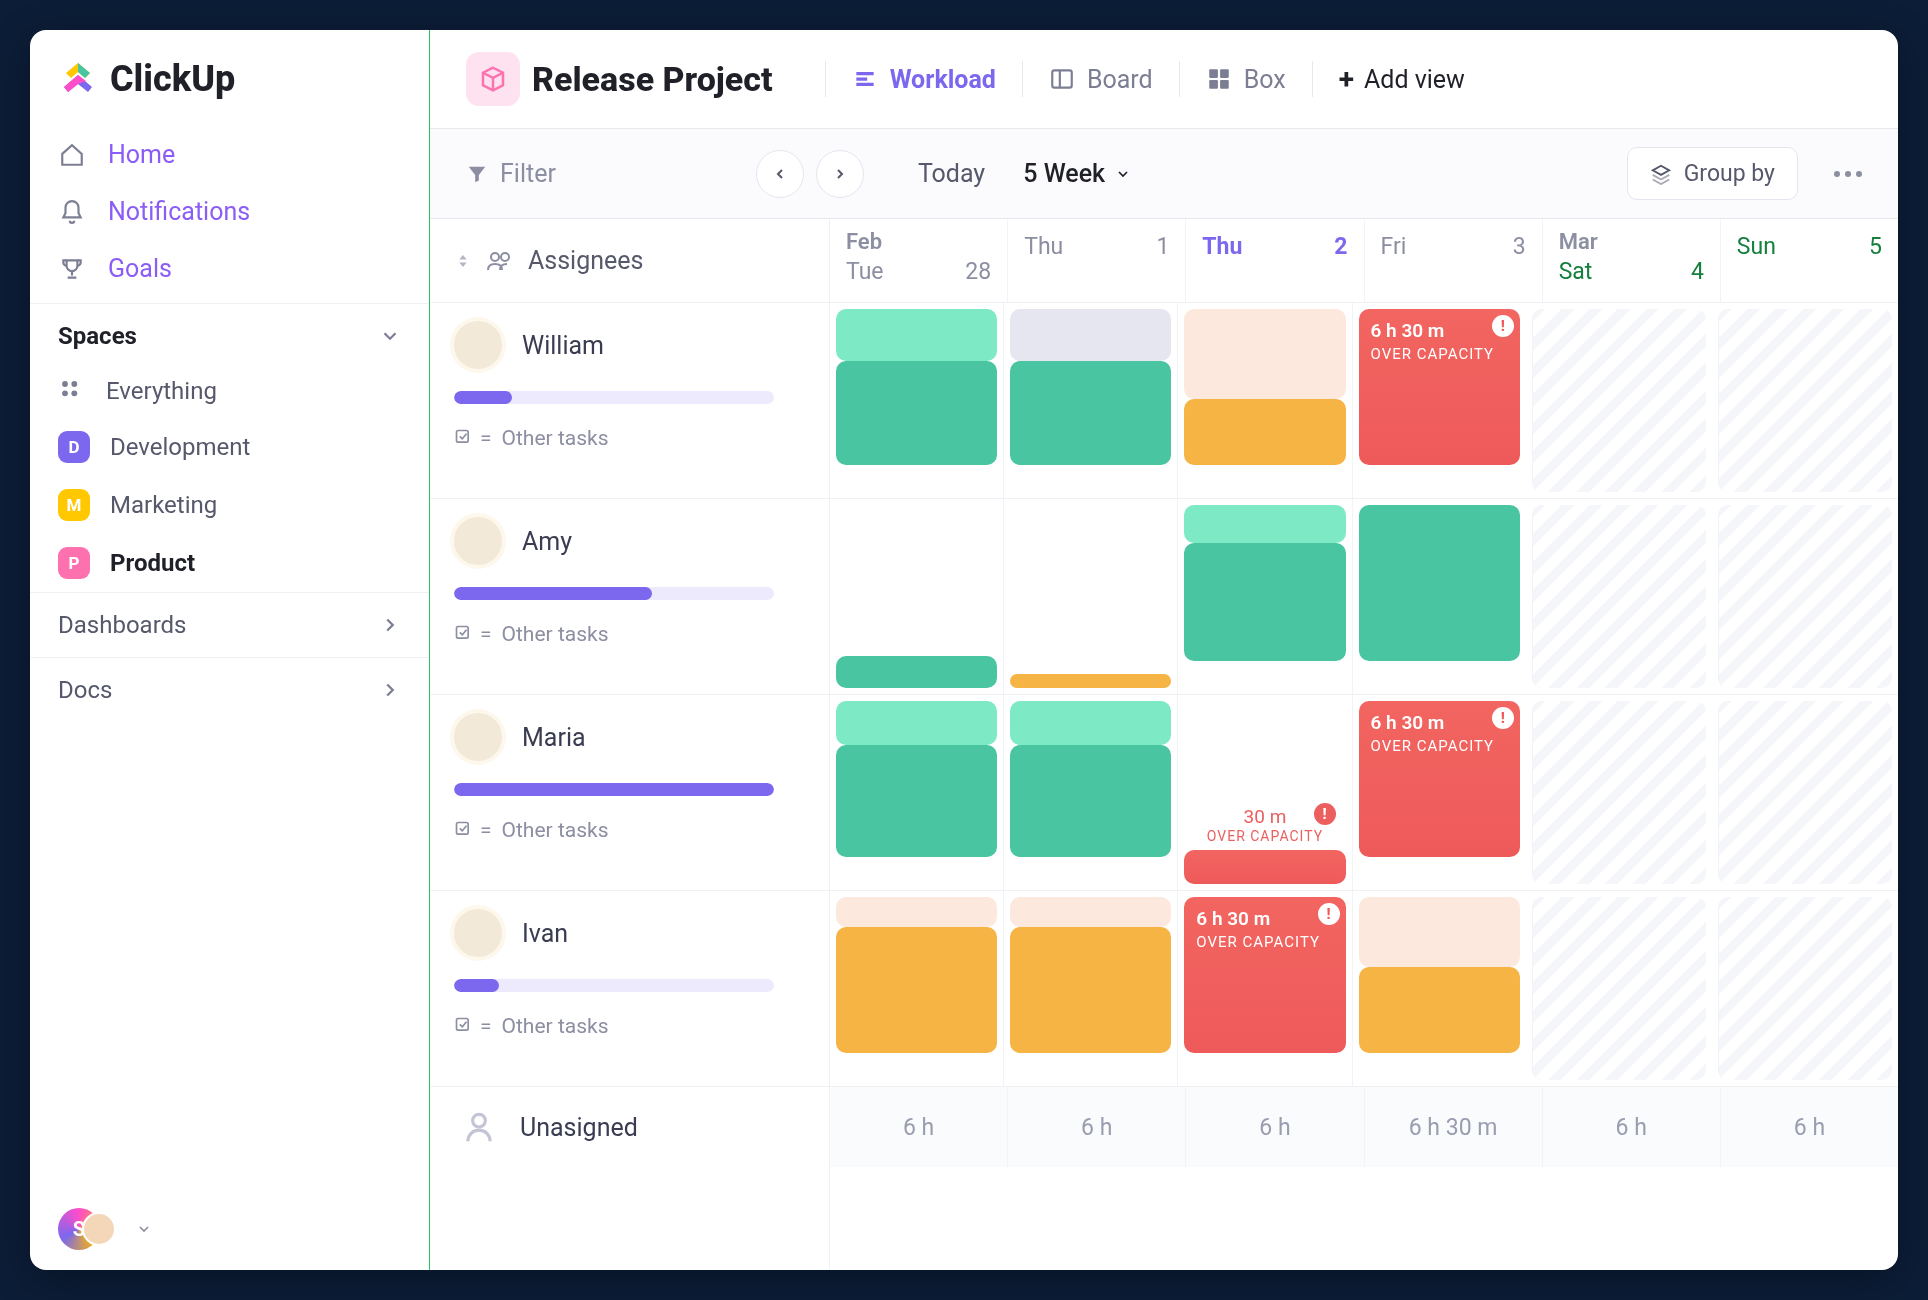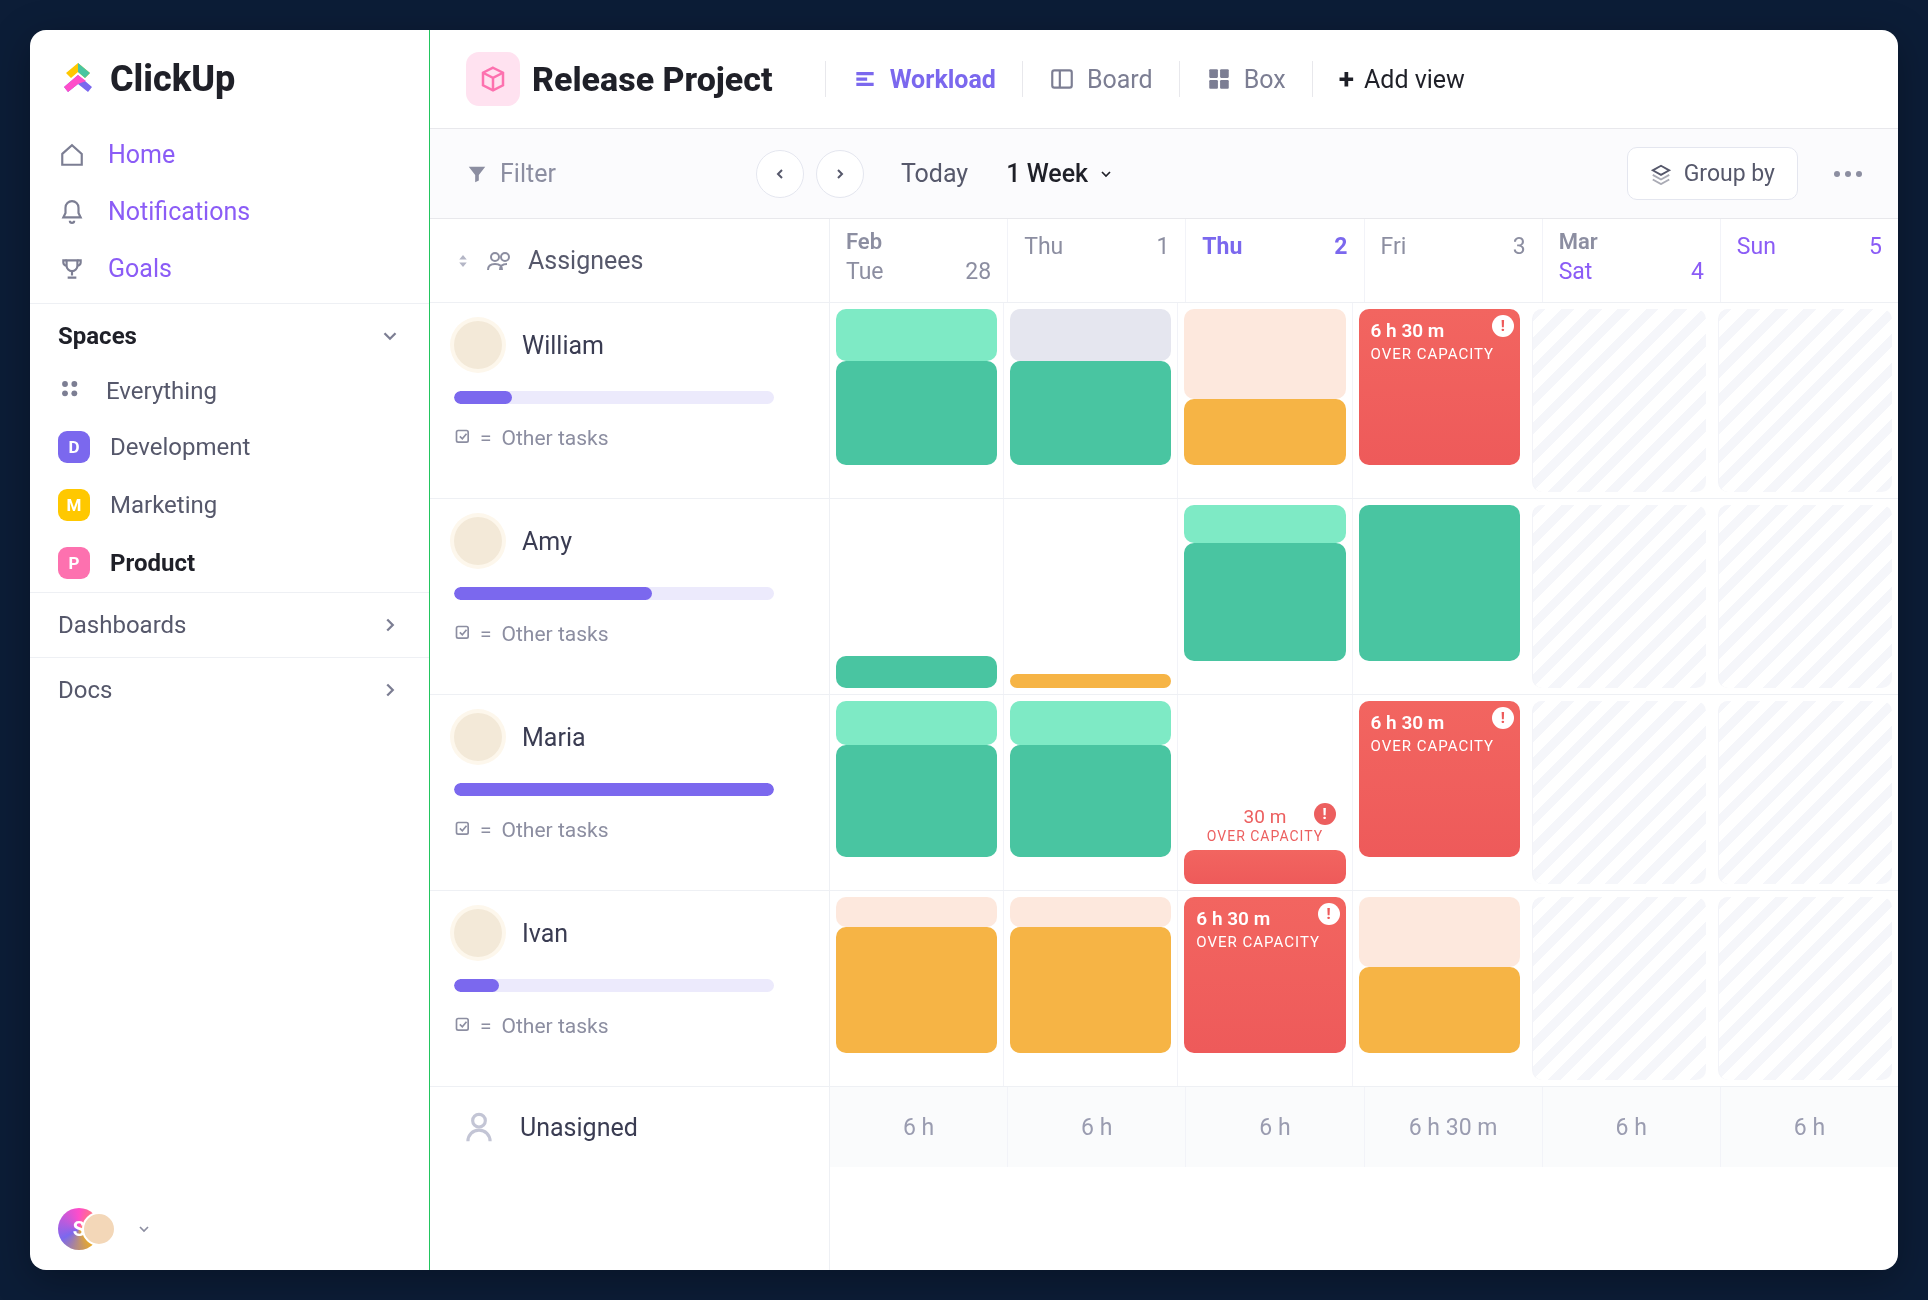--- a/index.html
+++ b/index.html
@@ -42,21 +42,21 @@
 .view-tab.active { color: #7b68ee; font-weight: 700; }
 .view-ic { width: 26px; height: 26px; }
 .add-view { display: flex; align-items: center; gap: 10px; font-size: 25px; color: #1f2028; cursor: pointer; }
 .plus { font-size: 28px; font-weight: 700; }
 
 .toolbar { display: flex; align-items: center; padding: 18px 36px; border-bottom: 1px solid #e8e8ec; gap: 20px; background: #fbfbfd; }
 .filter-btn { display: flex; align-items: center; gap: 12px; color: #8c8ea1; font-size: 25px; cursor: pointer; }
 .funnel-ic { width: 22px; height: 22px; }
 .nav-arrows { display: flex; gap: 12px; margin-left: 180px; }
 .circ-btn { width: 48px; height: 48px; border-radius: 50%; border: 1px solid #e4e6ef; background: #fff; display: flex; align-items: center; justify-content: center; color: #56586b; cursor: pointer; }
-.today-lbl { font-size: 25px; color: #56586b; margin-left: 17px; }
+.today-lbl { font-size: 25px; color: #56586b; margin-left: 34px; }
 .range-btn { display: flex; align-items: center; gap: 10px; font-size: 25px; color: #1f2028; cursor: pointer; margin-left: 18px; font-weight: 500; }
 .spacer { flex: 1; }
 .groupby-btn { display: flex; align-items: center; gap: 12px; border: 1px solid #e4e6ef; border-radius: 10px; padding: 12px 22px; font-size: 23px; color: #56586b; cursor: pointer; background: #fff; }
 .more-btn { display: flex; gap: 5px; margin-left: 16px; cursor: pointer; color: #8c8ea1; }
 .dot { width: 6px; height: 6px; border-radius: 50%; background: #8c8ea1; }
 
 
 .grid { flex: 1; display: flex; overflow: hidden; }
 .left-col { width: 400px; border-right: 1px solid #eef0f4; }
 .head-row { height: 84px; border-bottom: 1px solid #eef0f4; display: flex; align-items: center; padding: 0 24px; gap: 14px; }
@@ -78,21 +78,21 @@
 
 .right-col { flex: 1; position: relative; }
 .day-head-wrap { height: 84px; display: flex; border-bottom: 1px solid #eef0f4; }
 .day-head { flex: 1; border-left: 1px solid #f2f3f8; padding: 10px 16px; position: relative; }
 .day-head.first { border-left: none; }
 .month-lbl { font-size: 22px; color: #8c8ea1; font-weight: 600; }
 .day-row-bottom { display: flex; justify-content: space-between; align-items: baseline; margin-top: 4px; }
 .day-name { font-size: 23px; color: #8c8ea1; }
 .day-num { font-size: 23px; color: #8c8ea1; }
 .day-head.today .day-name, .day-head.today .day-num { color: #7b68ee; font-weight: 700; }
-.day-head.weekend .day-name, .day-head.weekend .day-num { color: #8b5cf6; }
+.day-head.weekend .day-name, .day-head.weekend .day-num { color: #15803d; }
 
 .body-row { height: 196px; display: flex; border-bottom: 1px solid #eef0f4; }
 .cell { flex: 1; border-left: 1px solid #f2f3f8; position: relative; padding: 6px; }
 .cell.first { border-left: none; }
 .cell.weekend { background: repeating-linear-gradient(135deg, #f5f6fa 0 9px, #fff 9px 20px); border-radius: 10px; margin: 6px; }
 
 .block { border-radius: 10px; width: 100%; }
 .teal-top { background: #7eeac5; }
 .teal-main { background: #49c5a1; }
 .gray-top { background: #e5e6ef; }
@@ -266,21 +266,21 @@
             </svg>
           </div>
         <div class="circ-btn">
             <svg width="16" height="16" viewBox="0 0 24 24" fill="none" stroke="currentColor" stroke-width="3">
               <path d="M9 6l6 6-6 6"></path>
             </svg>
           </div>
       </div>
       <span class="today-lbl">Today</span>
       <div class="range-btn">
-        <span>1 Week</span>
+        <span>5 Week</span>
         <svg width="16" height="16" viewBox="0 0 24 24" fill="none" stroke="currentColor" stroke-width="2.5">
             <path d="M6 9l6 6 6-6"></path>
           </svg>
       </div>
       <div class="spacer"></div>
       <div class="groupby-btn">
         <svg width="22" height="22" viewBox="0 0 24 24" fill="none" stroke="currentColor" stroke-width="2">
             <path d="M12 3l9 5-9 5-9-5z"></path>
             <path d="M3 13l9 5 9-5M3 18l9 5 9-5" opacity=".5"></path>
           </svg>

